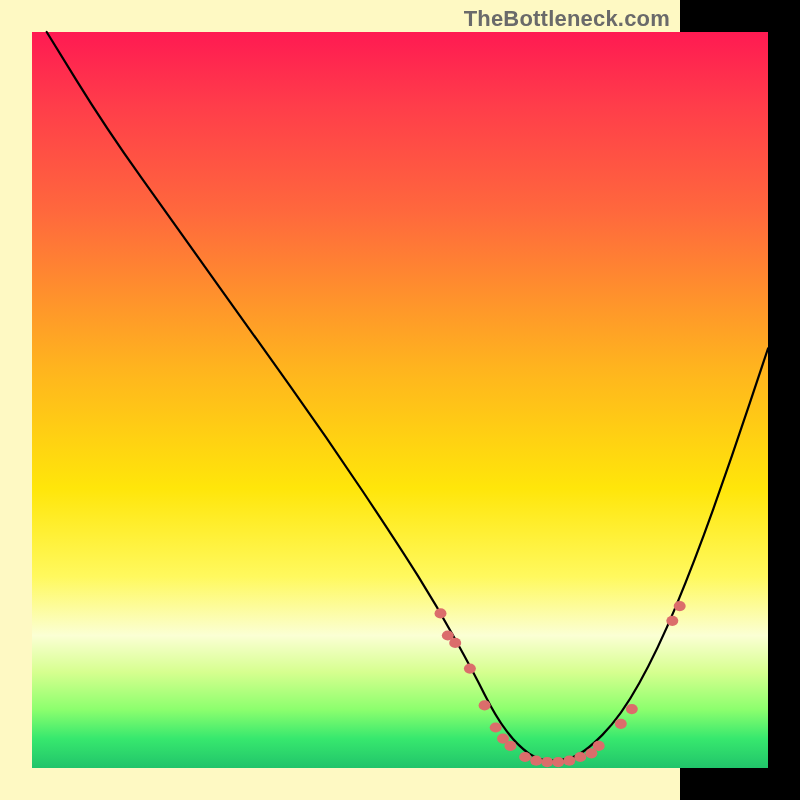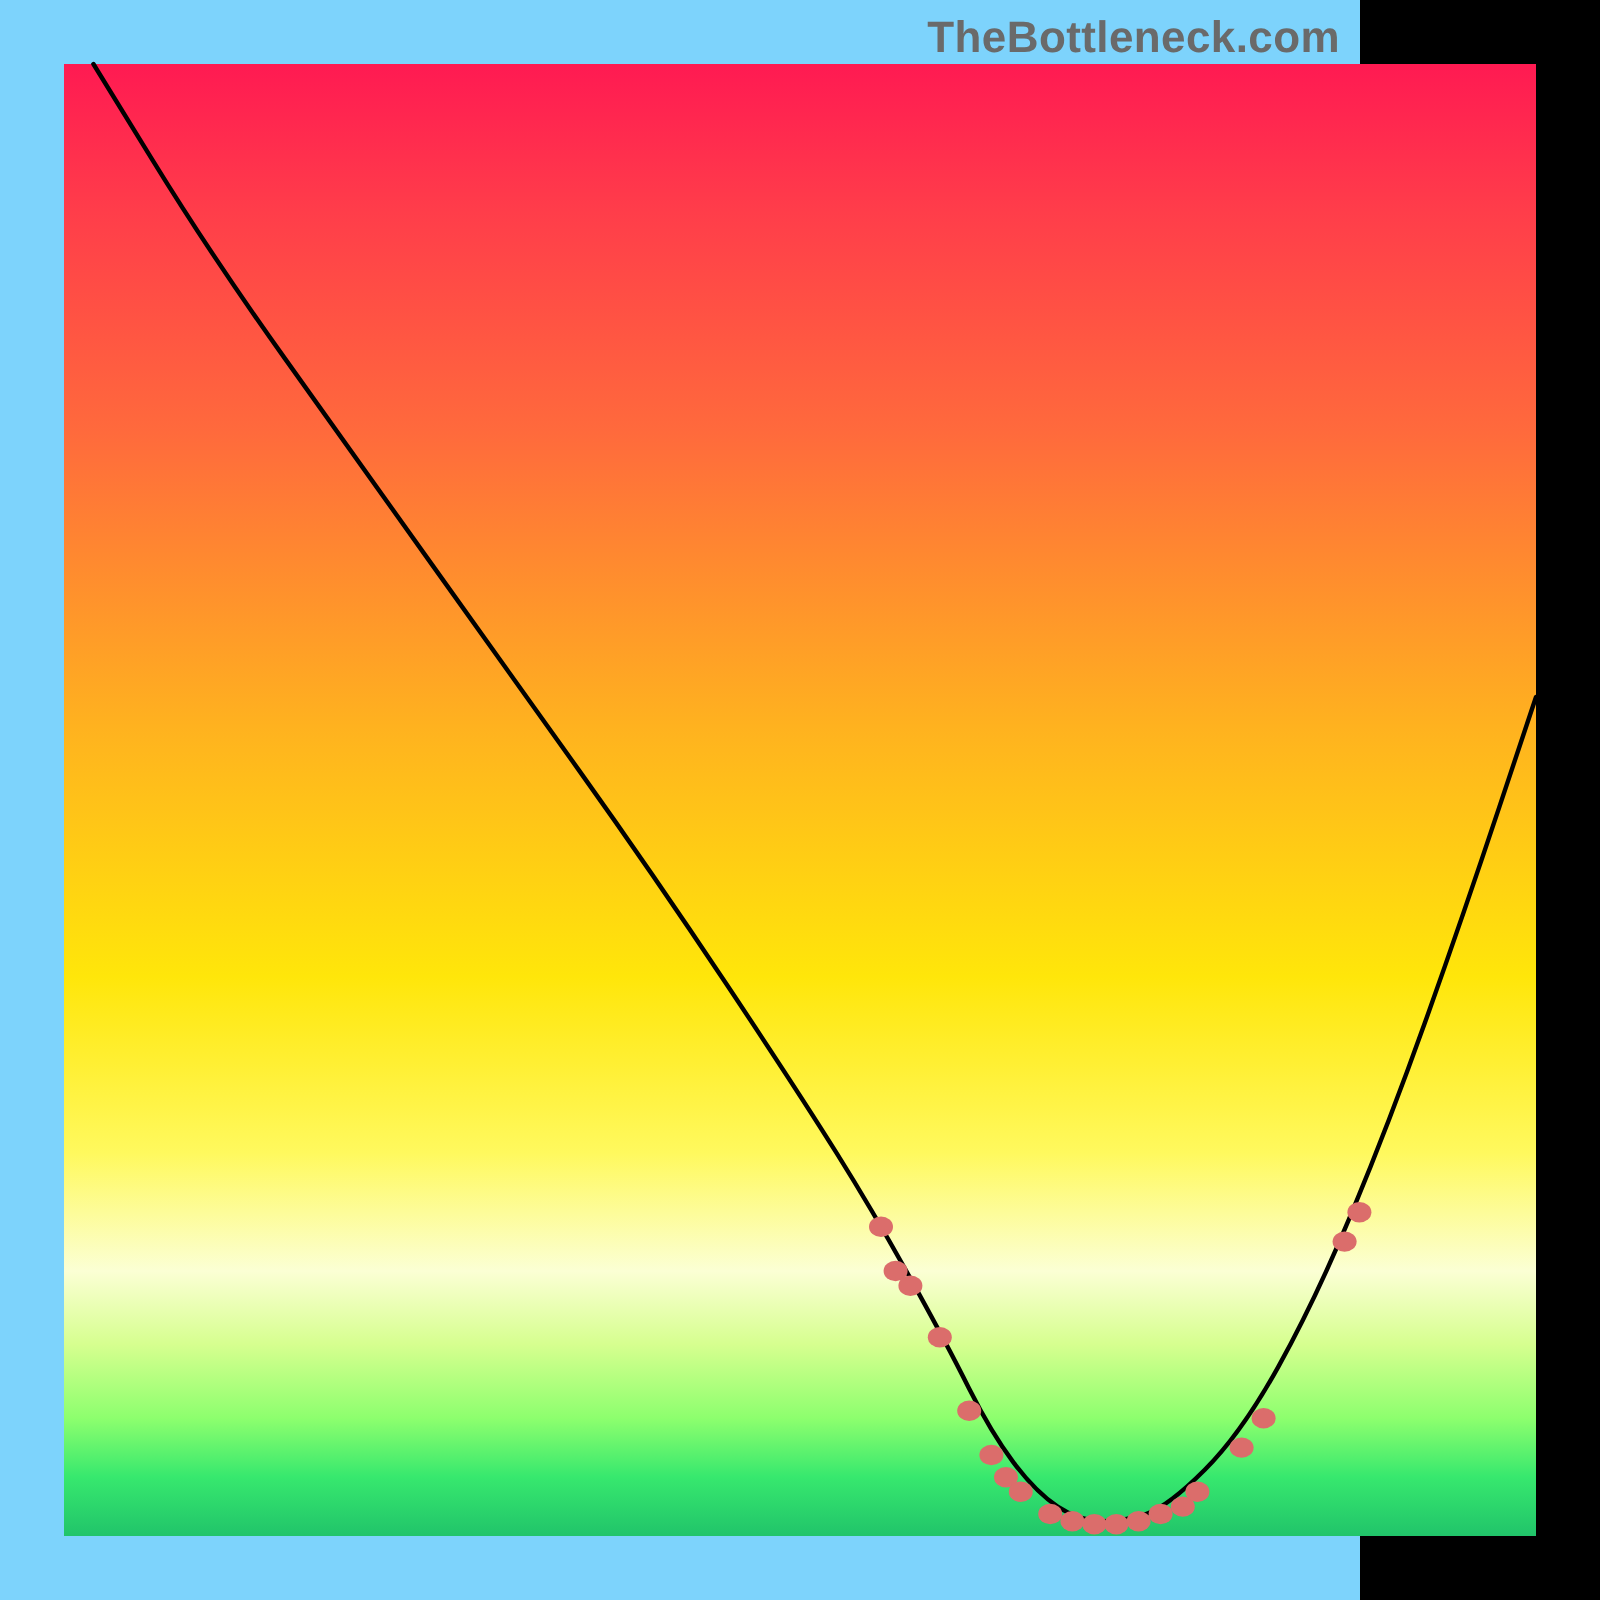--- a/index.html
+++ b/index.html
@@ -10,21 +10,21 @@
     background: #000;
     overflow: hidden;
     font-family: Arial, Helvetica, sans-serif;
   }
   .frame {
     position: absolute;
     left: 0;
     top: 0;
     width: 680px;
     height: 800px;
-    background: #7dd3fc;
+    background: #fef9c3;
     text-align: center;
   }
   .plot {
     position: absolute;
     left: 32px;
     top: 32px;
     width: 736px;
     height: 736px;
     background: linear-gradient(to bottom,
       #ff1a52 0%,

